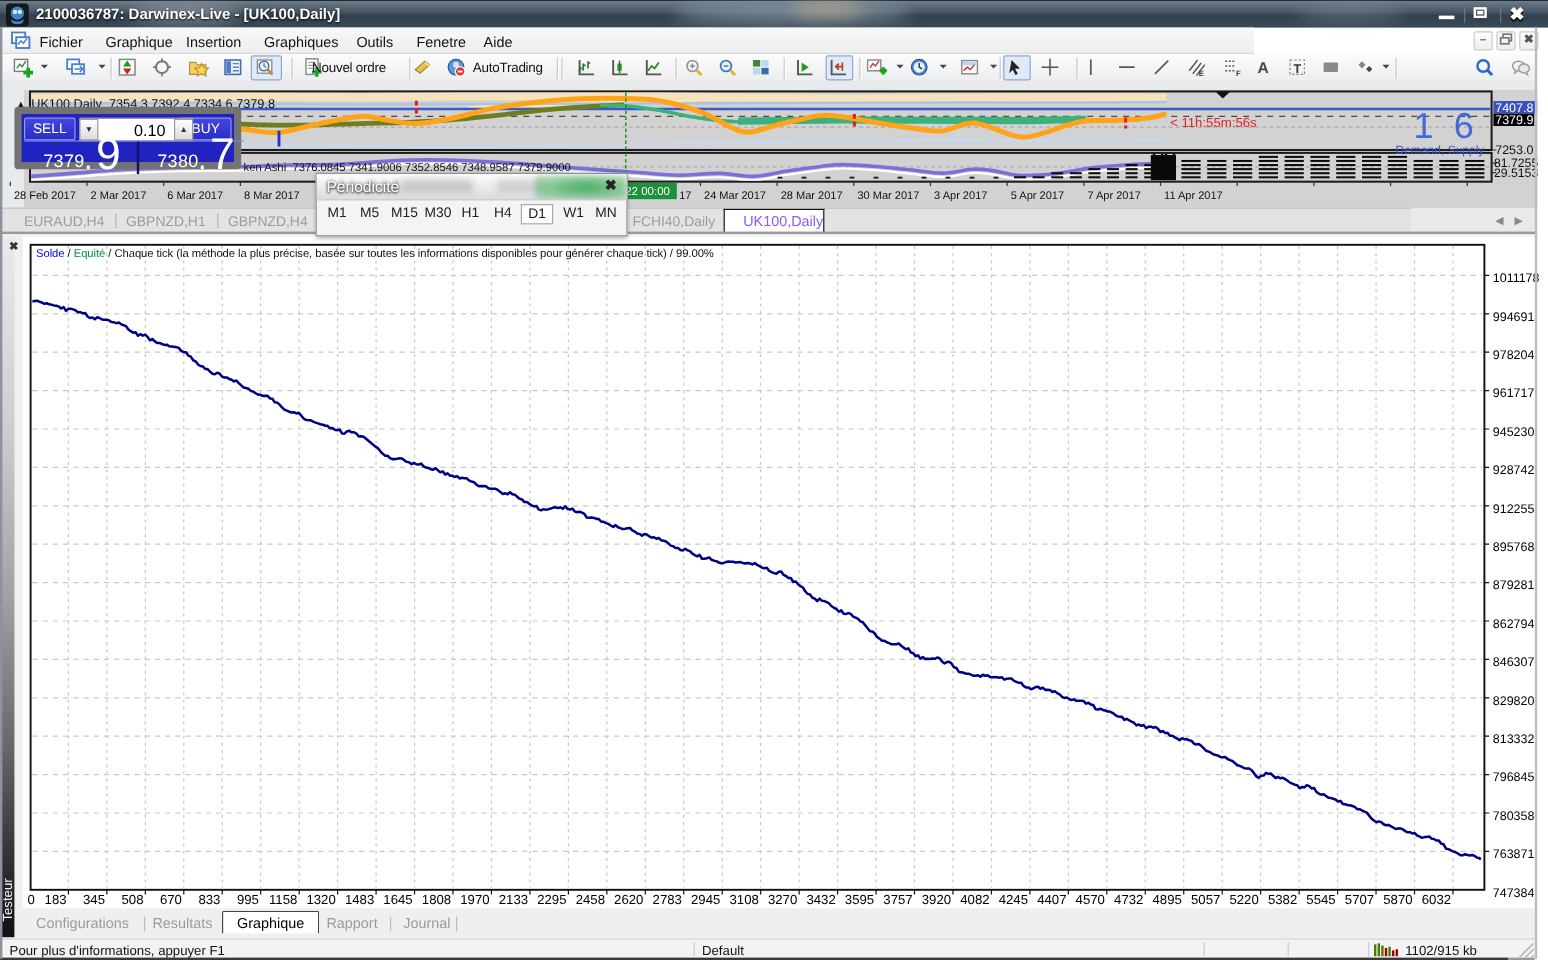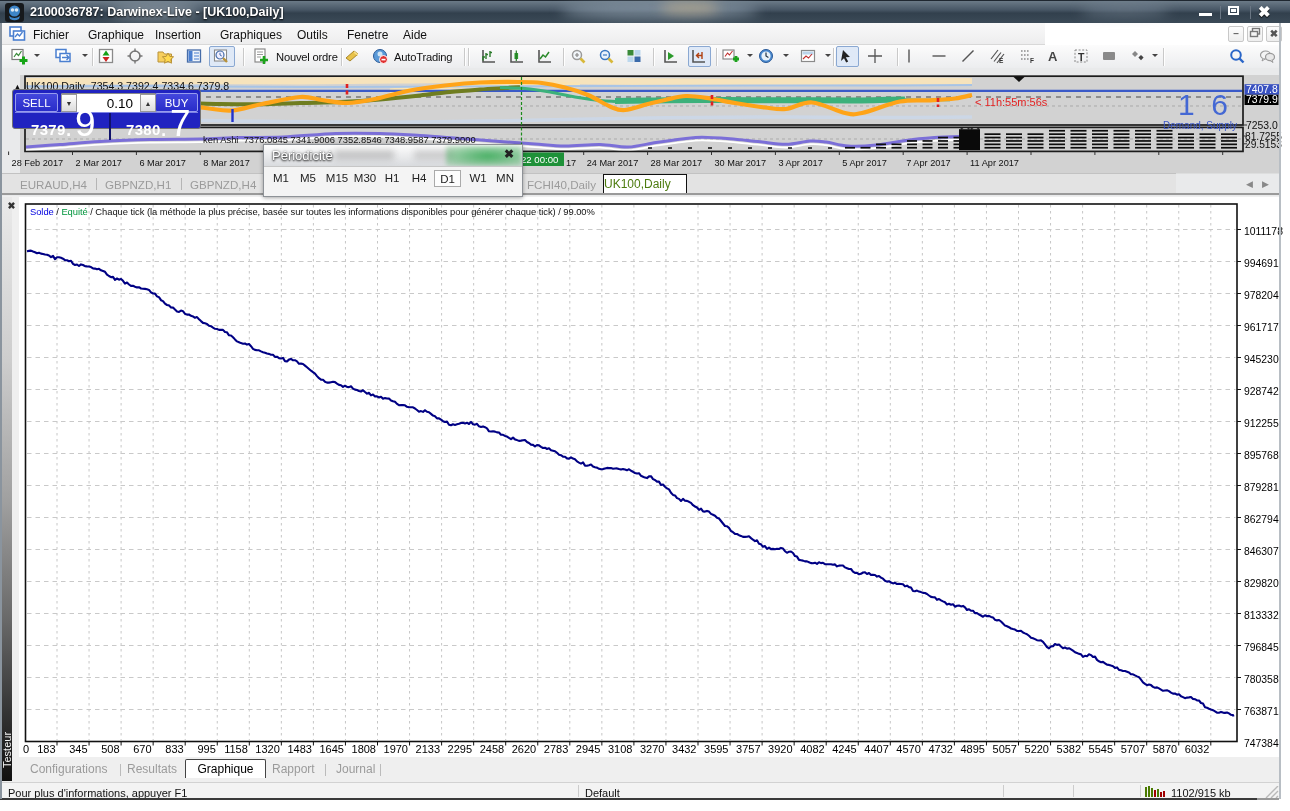--- a/index.html
+++ b/index.html
@@ -14,26 +14,26 @@
 .mi{position:absolute;top:4.5px;font-size:12px;color:#111}
 .mdib{position:absolute;top:2.5px;width:16px;height:16px;border:1px solid #c8c8c8;border-radius:2px;background:linear-gradient(#fdfdfd,#eee);color:#666;font-size:10px;text-align:center;line-height:14px;font-weight:bold}
 
 #tbar{left:0;top:45px;width:1281px;height:24px;background:linear-gradient(#fcfcfc,#ecedef);border-bottom:1px solid #cfcfcf}
 .sep{position:absolute;top:3px;height:18px;width:1px;background:#c9c9c9;box-shadow:1px 0 0 #fff}
 .press{position:absolute;top:1px;height:21px;border:1px solid #8aa8d2;background:#dfe9f7;border-radius:2px}
 .tlab{position:absolute;top:5.5px;font-size:11.2px;color:#111;letter-spacing:-0.2px}
 
 #chartzone{left:0;top:68px;width:1281px;height:128px;background:#e9eaeb}
 
-#panel{left:12px;top:21px;z-index:20;width:189px;height:40px;background:#2023c0;border:1px solid #737373;border-radius:3px}
+#panel{left:12px;top:21px;z-index:20;width:189px;height:52px;background:#2023c0;border:6px solid #737373;border-radius:3px}
 .pbtn{position:absolute;top:3px;width:43px;height:19px;background:linear-gradient(#4347dd,#292dc9);border:1px solid #979ced;border-radius:2px;color:#fff;font-size:11.5px;text-align:center;line-height:18px}
 #spin{position:absolute;left:48px;top:2.5px;width:95px;height:20px;background:#fff;border:1px solid #8a8a8a;border-radius:1px}
 .spbtn{position:absolute;top:0;width:16px;height:18px;background:linear-gradient(#fefefe,#dcdcdc);border:1px solid #999;color:#333;font-size:7px;text-align:center;line-height:17px}
 .bigp{position:absolute;top:22.5px;height:28px;color:#fff}
-.bigp .sm{position:absolute;bottom:3px;font-size:15px;font-weight:bold;letter-spacing:.3px}
+.bigp .sm{position:absolute;bottom:3px;font-size:15px;font-weight:normal;letter-spacing:.3px}
 .bigp .lg{position:absolute;bottom:-4px;font-size:37px}
 
 #perio{left:263px;top:76px;width:260px;height:53px;background:#f4f4f4;border:1px solid #8e9297;box-shadow:0 1px 4px rgba(0,0,0,.35);z-index:30}
 #periotitle{position:absolute;left:0;top:0;width:100%;height:22px;background:linear-gradient(#fdfdfd,#d9dbde);border-bottom:1px solid #c6c6c6;overflow:hidden}
 .pbt{position:absolute;top:27px;font-size:11.5px;color:#222;text-align:center}
 
 #ctabs{left:0;top:105px;width:1176px;height:20px;background:#e3e3e3;border-top:1px solid #c2c2c2}
 .ctab{position:absolute;top:3.5px;font-size:11.6px;color:#9b9b9b}
 .ctsep{position:absolute;top:4px;width:1px;height:12px;background:#b5b5b5}
 
@@ -135,21 +135,21 @@
       <circle cx="7" cy="7" r="4" fill="#eef" stroke="#456ca8" stroke-width="1.2"></circle>
       <path d="M7 4.8 V7 l1.8 1" stroke="#456ca8" stroke-width="1" fill="none"></path>
       <path d="M10 10 l4 4" stroke="#b8923a" stroke-width="2.4"></path>
     </svg>
 <div class="sep" style="left:243px"></div>
 <svg style="position:absolute;left:253px;top:3px" width="18" height="18">
       <rect x="2" y="1" width="10" height="13" fill="#fff" stroke="#8a8a8a" stroke-width="1.2"></rect>
       <path d="M4 4 h6 M4 6.5 h6 M4 9 h4" stroke="#9a9a9a" stroke-width="1"></path>
       <path d="M7 12 h8 M11 8 v8" stroke="#1ca21c" stroke-width="2.6"></path>
     </svg>
-<div class="tlab" style="left:276px">Nouvel ordre</div>
+<div class="tlab" style="left:260px">Nouvel ordre</div>
 <div class="sep" style="left:341px"></div>
 <svg style="position:absolute;left:344px;top:3px" width="18" height="18">
       <path d="M2 10 L10 3 l4 3 -8 7 z" fill="#e8c24a" stroke="#a8862a" stroke-width="1"></path>
       <path d="M10 3 l4 3 0 2 -4-3z" fill="#f6e08a"></path>
     </svg>
 <svg style="position:absolute;left:372px;top:3px" width="18" height="18">
       <circle cx="8" cy="8" r="6.5" fill="#5a9ad8" stroke="#2a5a98" stroke-width="1"></circle>
       <circle cx="8" cy="6" r="2.5" fill="#cfe4f4"></circle>
       <circle cx="11.5" cy="11.5" r="4" fill="#e03030" stroke="#fff" stroke-width="1"></circle>
       <rect x="9.5" y="10.8" width="4" height="1.6" fill="#fff"></rect>
@@ -496,21 +496,21 @@
   <div class="pbt" style="left:229px;width:24px">MN</div>
  </div>
 
  <div class="abs" id="ctabs">
   <div class="ctab" style="left:20px">EURAUD,H4</div>
   <div class="ctsep" style="left:96px"></div>
   <div class="ctab" style="left:105px">GBPNZD,H1</div>
   <div class="ctsep" style="left:181px"></div>
   <div class="ctab" style="left:190px">GBPNZD,H4</div>
   <div class="ctab" style="left:527px">FCHI40,Daily</div>
-  <div class="abs" style="left:603px;top:0;width:84px;height:20px;background:#fff;border:1.6px solid #111;border-bottom:none;text-align:left;font-size:12px;color:#4d7c0f;line-height:19px">UK100,Daily</div>
+  <div class="abs" style="left:603px;top:0;width:84px;height:20px;background:#fff;border:1.6px solid #111;border-bottom:none;text-align:right;font-size:12px;color:#8b5cf6;line-height:19px">UK100,Daily</div>
   <div class="abs" style="left:1246px;top:5px;color:#888;font-size:9px">◀</div>
   <div class="abs" style="left:1262px;top:5px;color:#888;font-size:9px">▶</div>
  </div>
  <div class="abs" style="left:0;top:125px;width:1281px;height:1.5px;background:#9a9a9a"></div>
 </div>
 
 <div class="abs" id="tester">
  <div id="twhite"></div>
  <div id="tstrip">
       <div id="tstriptxt">Testeur</div>

